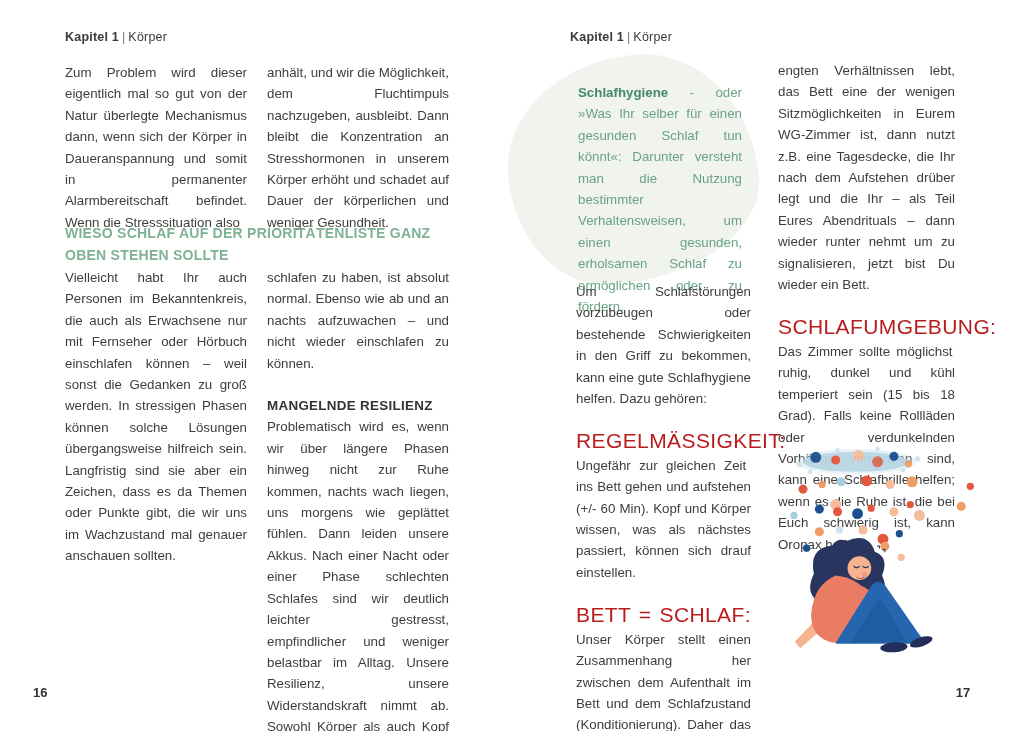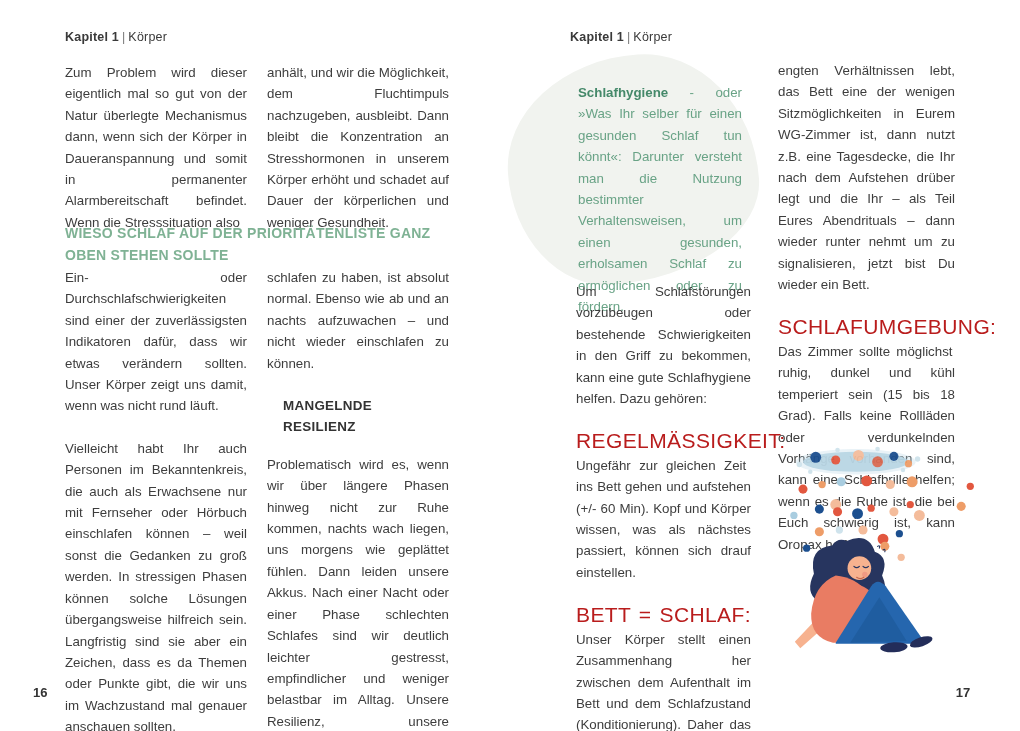--- a/index.html
+++ b/index.html
@@ -24,21 +24,21 @@
     margin:0 0 21px 0;color:#3d3d3d;
   }
   p.body:last-child{margin-bottom:0;}
   .section-heading{
     position:absolute;left:0;width:392px;
     font-size:14px;font-weight:bold;line-height:22px;
     color:#7fb294;letter-spacing:.25px;
   }
   .subhead-black{
     font-size:13.4px;font-weight:bold;letter-spacing:.3px;
-    color:#333333;margin:16px;line-height:21.4px;
+    color:#333333;margin:0;line-height:21.4px;
   }
   .green-label{
     color:#b91c1c;font-size:21px;letter-spacing:.4px;font-weight:normal;
   }
   .callout-blob{
     position:absolute;left:-62px;top:25px;width:250px;height:228px;
     background:#f1f3ef;
     border-radius:55% 45% 62% 38% / 48% 58% 42% 52%;
     transform:rotate(-4deg);
   }
@@ -68,21 +68,20 @@
     </div>
     <div class="col">
       <p class="body">anhält, und wir die Möglichkeit, dem Fluchtimpuls nachzugeben, ausbleibt. Dann bleibt die Konzentration an Stresshormonen in unserem Körper erhöht und schadet auf Dauer der körperlichen und weniger Gesundheit.</p>
     </div>
   </div>
 
   <h2 class="section-heading" style="top:192px;margin:0;">WIESO SCHLAF AUF DER PRIORITÄTENLISTE GANZ OBEN STEHEN SOLLTE</h2>
 
   <div class="cols" style="top:237px;">
     <div class="col">
-      <p class="body">Ein- oder Durchschlafschwierigkeiten sind einer der zuverlässigsten Indikatoren dafür, dass wir etwas verändern sollten. Unser Körper zeigt uns damit, wenn was nicht rund läuft.</p>
       <p class="body">Vielleicht habt Ihr auch Personen im Bekanntenkreis, die auch als Erwachsene nur mit Fernseher oder Hörbuch einschlafen können – weil sonst die Gedanken zu groß werden. In stressigen Phasen können solche Lösungen übergangsweise hilfreich sein. Langfristig sind sie aber ein Zeichen, dass es da Themen oder Punkte gibt, die wir uns im Wachzustand mal genauer anschauen sollten.</p>
 
     </div>
     <div class="col">
       <p class="body">schlafen zu haben, ist absolut normal. Ebenso wie ab und an nachts aufzuwachen – und nicht wieder einschlafen zu können.</p>
       <p class="subhead-black">MANGELNDE RESILIENZ</p>
       <p class="body">Problematisch wird es, wenn wir über längere Phasen hinweg nicht zur Ruhe kommen, nachts wach liegen, uns morgens wie geplättet fühlen. Dann leiden unsere Akkus. Nach einer Nacht oder einer Phase schlechten Schlafes sind wir deutlich leichter gestresst, empfindlicher und weniger belastbar im Alltag. Unsere Resilienz, unsere Widerstandskraft nimmt ab. Sowohl Körper als auch Kopf kommen nicht mehr hinterher mit den Verarbeitungs- und Reparaturprozessen.</p>
     </div>
   </div>
 </div>

